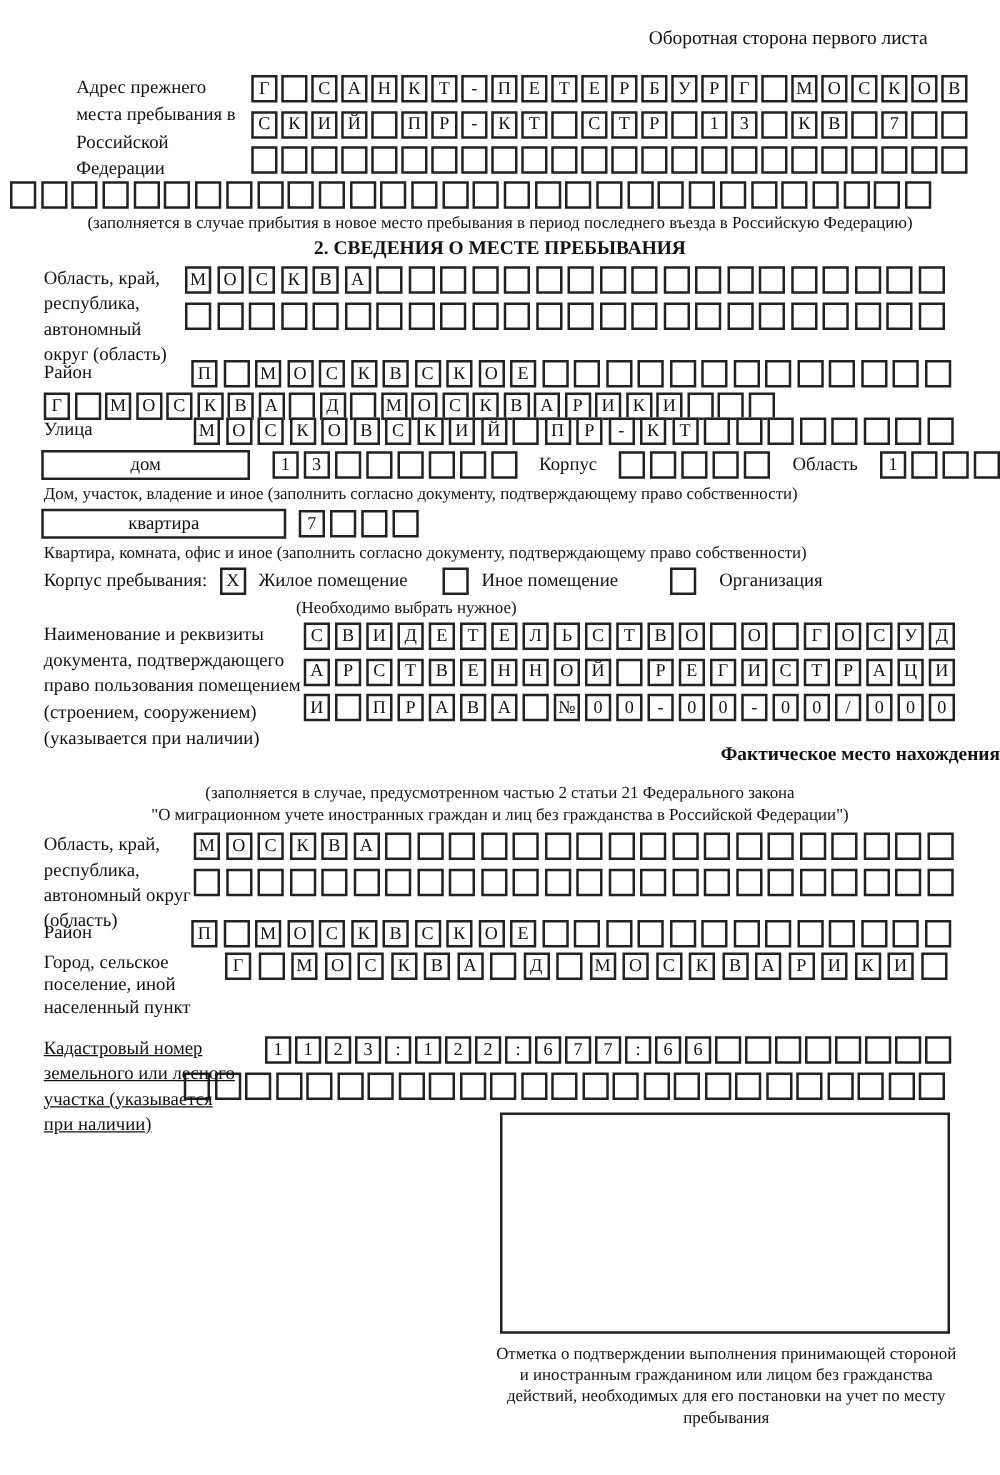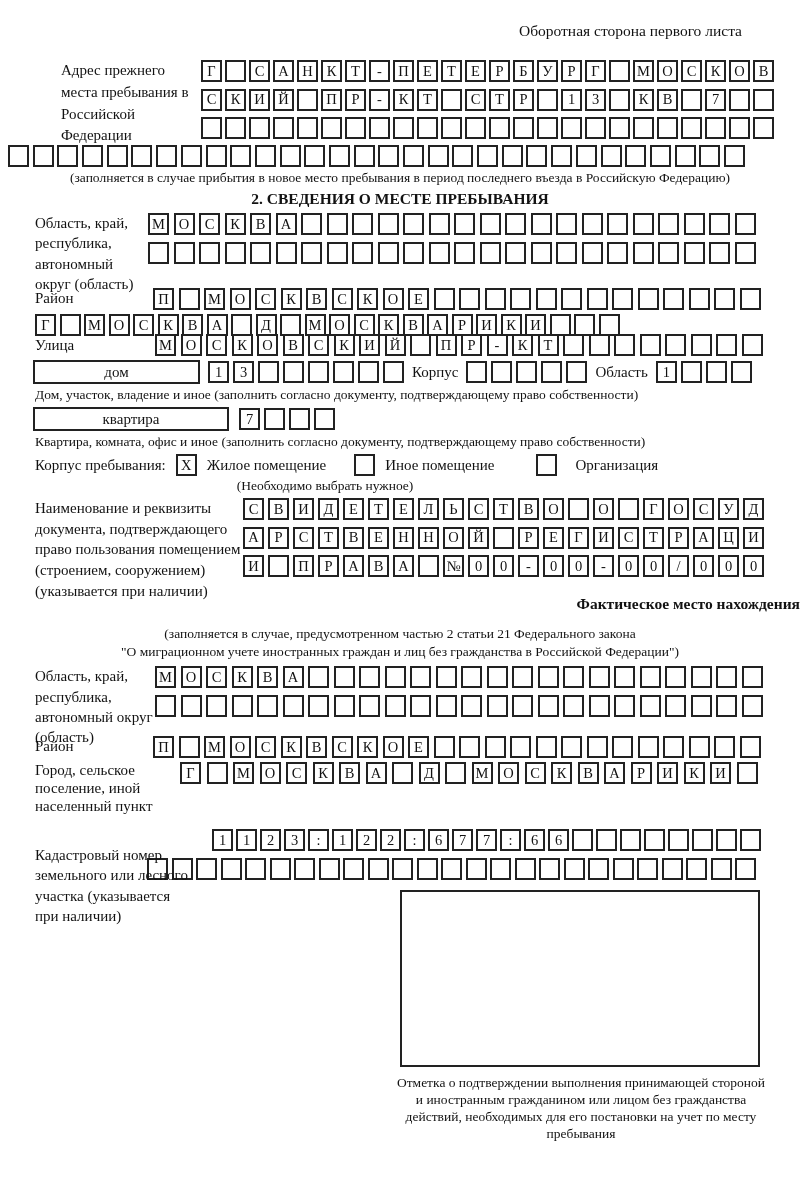--- a/index.html
+++ b/index.html
@@ -29,24 +29,24 @@
   .fullrow { margin:-2px 0 0 8px; }
   .caption { font-size:13.5px; text-align:center; margin-top:3px; }
   .s2title { font-size:15.5px; font-weight:bold; text-align:center; margin-top:4px; }
 
   .oblast { margin:5px 0 0 35px; }
   .oblast .label { width:113px; line-height:1.35; }
   .rayon { margin:-6px 0 0 35px; }
   .rayon .label { width:118px; }
   .gorod { margin:4px 0 0 35px; }
   .gorod .label { width:145px; line-height:1.17; }
-  .ulitsa { margin:-2px 0 0 35px;align-items:center; }
+  .ulitsa { margin:-2px 0 0 35px; }
   .ulitsa .label { width:120px; }
 
-  .domrow { margin:4px 0 0 33px; align-items:center; }
+  .domrow { margin:4px 0 0 33px; align-items:center;justify-content:space-between; }
   .labelbox {
     border:2px solid #222; height:24px; display:flex; align-items:center; justify-content:center;
     font-size:15px; flex:none; background:#fff;
   }
   .dom-box { width:167px; margin-right:8px; }
   .kv-box { width:196px; margin-right:10px; }
   .inline-lbl { font-size:15px; margin:0 8px; white-space:nowrap; }
   .captionL { font-size:13.5px; margin:3px 0 0 35px; }
   .kvrow { margin:4px 0 0 33px; align-items:center; }
 
@@ -62,21 +62,21 @@
   .factcap { font-size:13.5px; text-align:center; margin-top:13px; }
   .factcap2 { font-size:13.5px; text-align:center; margin-top:2px; }
   .oblast2 { margin:6px 0 0 35px; }
   .oblast2 .label { width:120px; line-height:1.35; }
   .rayon2 { margin:-11px 0 0 35px; }
   .rayon2 .label { width:118px; }
   .gorod2 { margin:4px 0 0 35px; }
   .gorod2 .label { width:145px; line-height:1.17; }
 
   .kad { margin:2px 0 0 35px; position:relative; }
-  .kad .label { position:absolute; left:0; top:16px; width:162px; line-height:1.35; }
+  .kad .label { position:absolute; left:0; top:0; width:162px; line-height:1.35;text-decoration:underline; }
   .kad .r1 { margin:14px 0 0 177px; }
   .kad .r2 { margin:6.5px 0 0 112px; }
 
   .stampbox {
     margin:10px 0 0 400px; width:360px; height:177px;
     border:2px solid #222; background:#fff;
   }
   .stampcap {
     margin:7px 0 0 395px; width:372px; text-align:center;
     font-size:13.5px; line-height:1.28;

